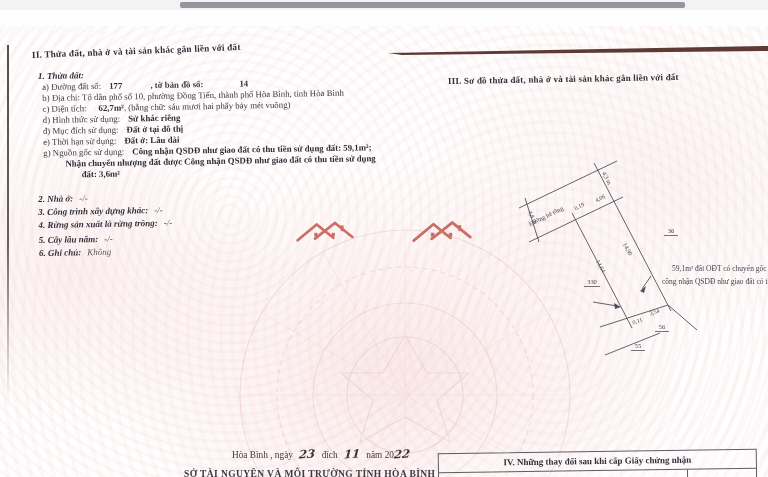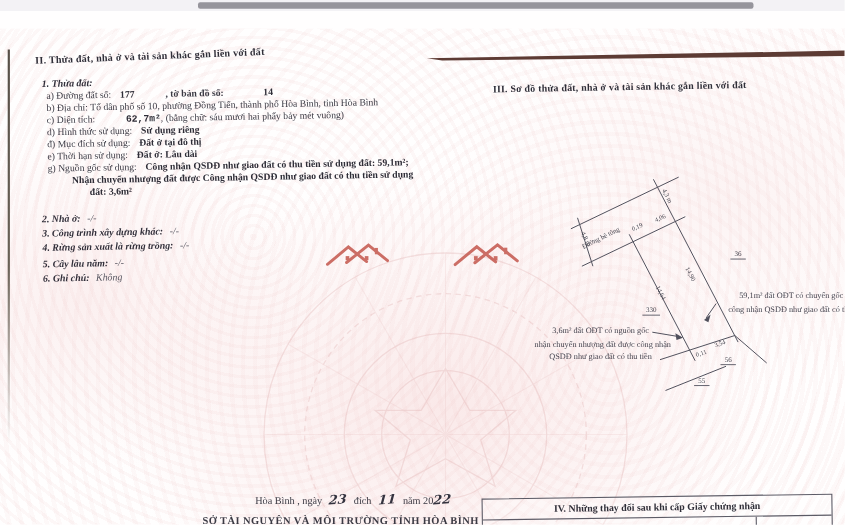--- a/index.html
+++ b/index.html
@@ -16,21 +16,21 @@
       repeating-radial-gradient(circle at 72% 68%, rgba(223,150,150,.055) 0 4px, rgba(255,255,255,0) 4px 11px);}
   .topstrip{left:0;top:0;width:768px;height:10px;background:#f3f2f5;}
   .topbar{left:180px;top:2px;width:505px;height:6px;background:#96959c;border-radius:2px;}
   .spine{left:7px;top:45px;width:2px;height:358px;
     background:linear-gradient(#574f47,#6a6257 55%,rgba(120,112,100,0));}
   .sec-title{font-weight:bold;color:#302f39;font-size:9.2px;letter-spacing:.2px;}
   .row{font-size:8.8px;color:#3b3a44;white-space:nowrap;}
   .row b{color:#2e2d37;}
   .item{font-weight:bold;font-style:italic;color:#312f3a;font-size:9px;white-space:nowrap;}
   .dash{font-style:italic;font-weight:normal;color:#5a5963;margin-left:6px;}
-  .sp8{margin-left:8px;} .sp16{margin-left:28px;font-family:Liberation Mono, monospace;} .sp28{margin-left:28px;font-weight:bold;} .sp36{margin-left:36px;}
+  .sp8{margin-left:8px;} .sp16{margin-left:12px;} .sp28{margin-left:28px;font-weight:bold;} .sp36{margin-left:36px;}
   .note{font-size:7.5px;color:#44434e;line-height:11.5px;white-space:nowrap;}
   .hand{font-family:"DejaVu Serif",serif;font-style:italic;font-weight:bold;font-size:11.5px;
         color:#34333f;display:inline-block;transform:skewX(-8deg) rotate(-4deg);}
   .dateline{font-size:9.3px;color:#3b3a44;white-space:nowrap;}
   .issuer{font-weight:bold;font-size:9.5px;color:#3b3a44;letter-spacing:.4px;white-space:nowrap;}
   .sec4-box{left:438px;top:451px;width:317px;height:40px;border:1px solid #5c5b66;
             transform:rotate(-.8deg);background:rgba(255,255,255,.25);}
   .sec4-title{height:18px;border-bottom:1px solid #5c5b66;text-align:center;
               font-weight:bold;font-size:9px;color:#302f39;line-height:18px;}
   .sec4-div{position:absolute;left:248px;top:19px;width:1px;height:21px;background:#5c5b66;}
@@ -83,21 +83,21 @@
       <span>a) Đường đất số:</span><b class="sp8">177</b><span class="sp28">, tờ bản đồ số:</span><b class="sp36">14</b>
     </div>
 
     <div class="abs row" style="left:42px;top:93px;">b) Địa chỉ: Tổ dân phố số 10, phường Đồng Tiến, thành phố Hòa Bình, tỉnh Hòa Bình</div>
 
     <div class="abs row" style="left:42px;top:104px;">
       <span>c) Diện tích:</span><b class="sp16">62,7m²</b><span>, (bằng chữ: sáu mươi hai phẩy bảy mét vuông)</span>
     </div>
 
     <div class="abs row" style="left:42px;top:115px;">
-      <span>d) Hình thức sử dụng:</span><b class="sp8">Sử dụng riêng</b>
+      <span>d) Hình thức sử dụng:</span><b class="sp8">Sử khác riêng</b>
     </div>
 
     <div class="abs row" style="left:42px;top:126px;">
       <span>đ) Mục đích sử dụng:</span><b class="sp8">Đất ở tại đô thị</b>
     </div>
 
     <div class="abs row" style="left:42px;top:137px;">
       <span>e) Thời hạn sử dụng:</span><b class="sp8">Đất ở: Lâu dài</b>
     </div>
 
@@ -183,25 +183,20 @@
     <text font-size="6.4" text-anchor="middle" x="166" y="83">36</text>
     <line x1="159" y1="85.5" x2="173" y2="85.5" stroke="#50505c" stroke-width=".8"></line>
     <text font-size="6.4" text-anchor="middle" x="157" y="179">56</text>
     <line x1="150" y1="181.5" x2="164" y2="181.5" stroke="#50505c" stroke-width=".8"></line>
     <text font-size="6.4" text-anchor="middle" x="133" y="198">55</text>
     <line x1="126" y1="200.5" x2="140" y2="200.5" stroke="#50505c" stroke-width=".8"></line>
   </svg>
 
   <div class="abs note" style="left:672px;top:263px;">59,1m² đất OĐT có chuyển gốc</div>
   <div class="abs note" style="left:662px;top:276px;">công nhận QSDĐ như giao đất có thu tiền</div>
-  <div class="abs note" style="left:486px;top:295px;width:120px;text-align:center;">
-    <div>3,6m² đất OĐT có nguồn gốc</div>
-    <div>nhận chuyển nhượng đất được công nhận</div>
-    <div>QSDĐ như giao đất có thu tiền</div>
-  </div>
 
   <div class="abs dateline" style="left:232px;top:447px;">
     <span>Hòa Bình , ngày</span>
     <span class="hand" style="margin:0 4px;">23</span>
     <span>đích</span>
     <span class="hand" style="margin:0 4px;">11</span>
     <span>năm 20</span><span class="hand">22</span>
   </div>
   <div class="abs issuer" style="left:184px;top:469px;">SỞ TÀI NGUYÊN VÀ MÔI TRƯỜNG TỈNH HÒA BÌNH</div>
 

